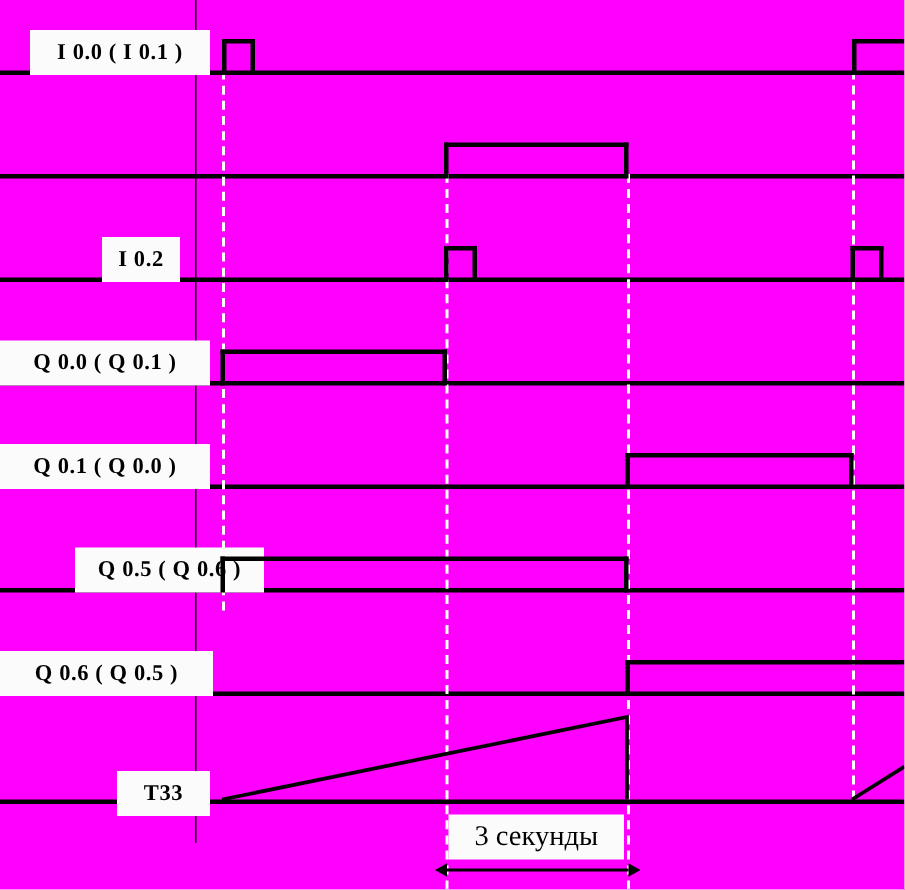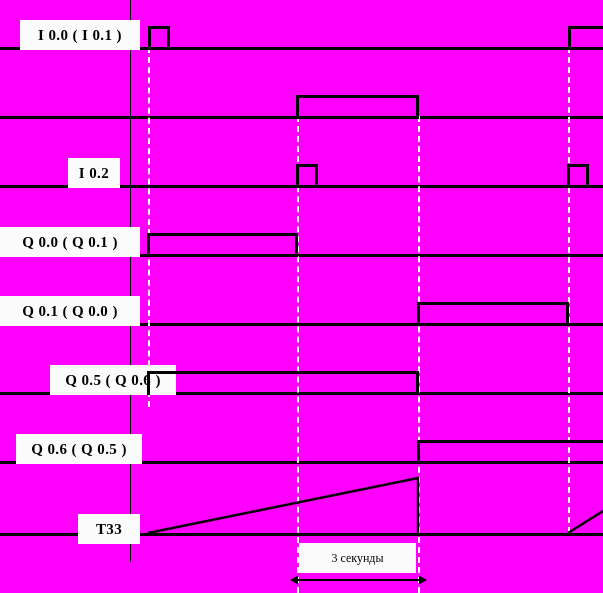--- a/index.html
+++ b/index.html
@@ -69,21 +69,21 @@
   }
 
   
   .dur-box {
     position: absolute;
     background: #fbfbfb;
     color: #000000;
     display: flex;
     align-items: center;
     justify-content: center;
-    font-size: 12px;
+    font-size: 19px;
     white-space: nowrap;
     box-sizing: border-box;
   }
   .dur-arrow {
     position: absolute;
   }
 </style>
 </head>
 <body>
 
@@ -127,21 +127,21 @@
   <div class="lbl" style="left:0px; top:296px; width:140px; height:30px;">
     <span>Q 0.1  ( Q 0.0 )</span>
   </div>
   <div class="pulse" style="left:417px; top:302px; width:152px; height:24px;"></div>
 
   <div class="lbl" style="left:14px; top:365px; width:126px; height:30px;margin-left:36px;">
     <span>Q 0.5 ( Q 0.6 )</span>
   </div>
   <div class="pulse" style="left:147px; top:371px; width:272px; height:24px;"></div>
 
-  <div class="lbl" style="left:16px; top:434px; width:126px; height:30px;">
+  <div class="lbl" style="left:0px; top:434px; width:142px; height:30px;">
     <span>Q 0.6  ( Q 0.5 )</span>
   </div>
   <div class="pulse noright" style="left:417px; top:440px; width:186px; height:24px;"></div>
 
   <div class="lbl" style="left:78px; top:514px; width:62px; height:30px;">
     <span>T33</span>
   </div>
 
   <svg class="ramp" style="left:0px; top:466px; width:603px; height:70px;" viewBox="0 0 603 70">
 

